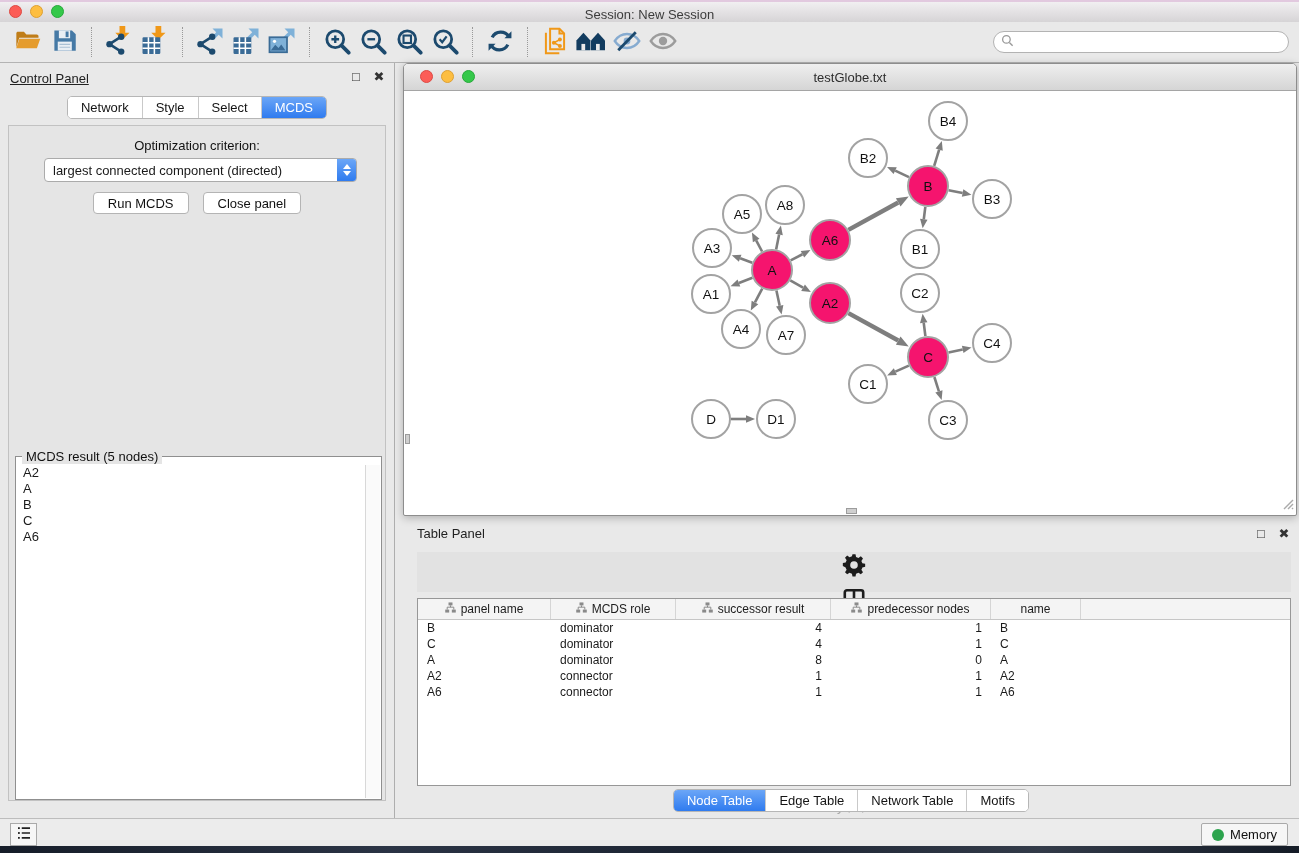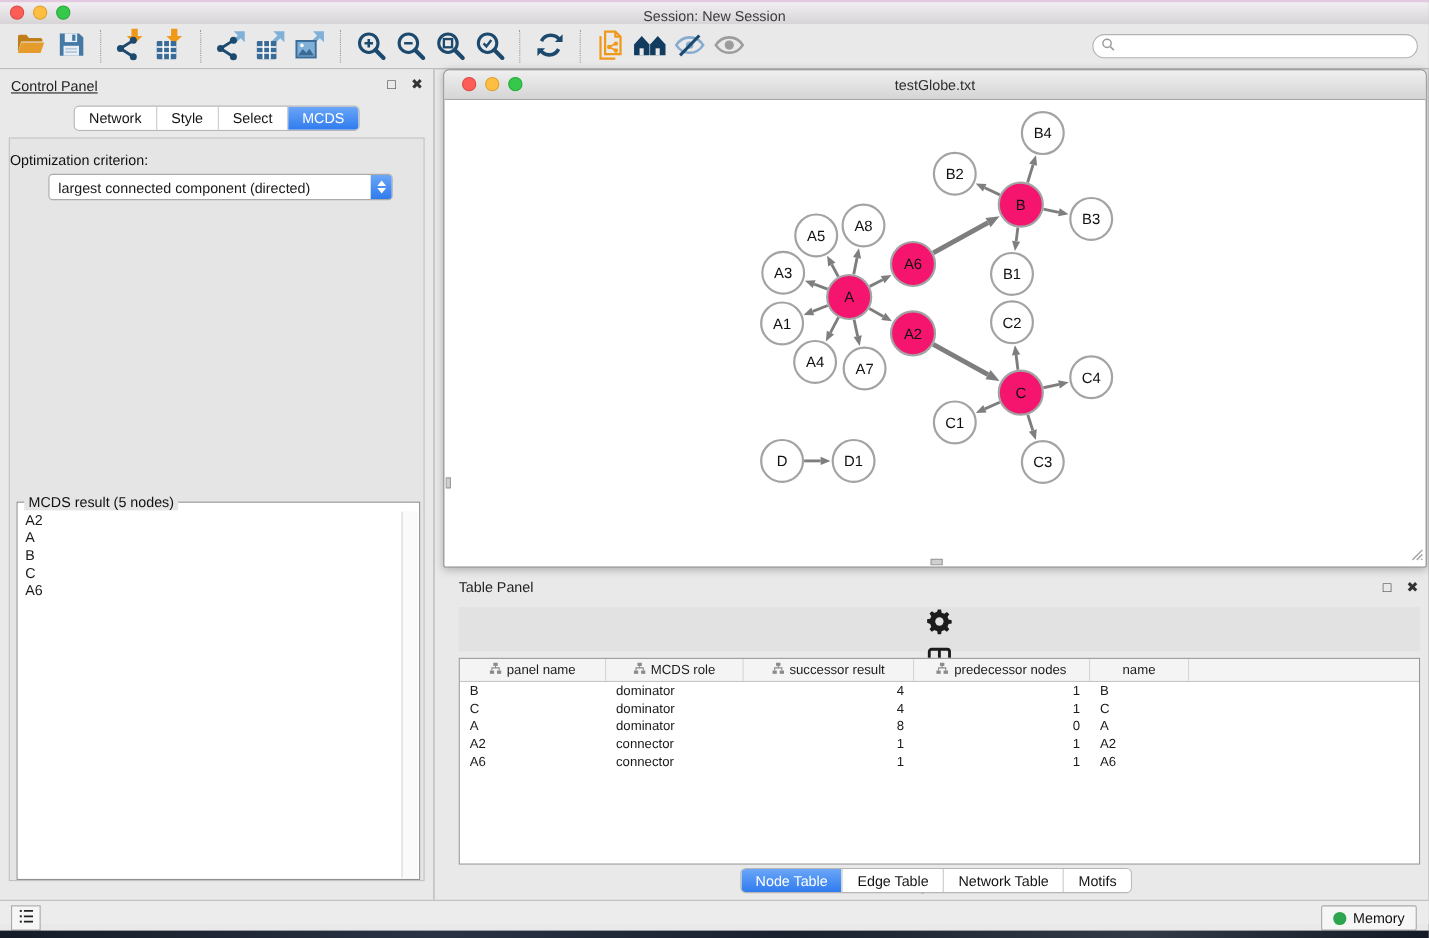--- a/index.html
+++ b/index.html
@@ -36,21 +36,21 @@
   .panel-ctrls{position:absolute;right:8px;top:7px;display:flex;gap:9px;}
   .pc-btn{background:none;border:none;padding:0;font-size:13px;line-height:14px;color:#333;width:14px;height:14px;}
   .seg{display:flex;border:1px solid #b6b6b6;border-radius:5px;overflow:hidden;background:#fff;height:21px;}
   .seg-item{display:flex;align-items:center;padding:0 13px;font-size:13px;color:#141414;
     background:#fff;border-left:1px solid #c9c9c9;white-space:nowrap;}
   .seg-item:first-child{border-left:none;}
   .seg-item.active{background:linear-gradient(#6ba6f7,#2f7bef);color:#fff;text-align:right;}
   .cp-tabs-row{position:absolute;top:33px;left:0;width:100%;display:flex;justify-content:center;}
   .cp-body{position:absolute;left:8px;top:62px;width:378px;height:676px;background:#e5e5e5;
     border:1px solid #c2c2c2;box-sizing:border-box;}
-  .opt-label{margin-top:12px;font-size:13px;color:#111;}
+  .opt-label{text-align:center;margin-top:12px;font-size:13px;color:#111;}
   .cp-select{position:absolute;left:35px;top:32px;width:313px;height:24px;background:#fff;
     border:1px solid #ababab;border-radius:4px;display:flex;align-items:center;box-sizing:border-box;}
   .cp-select .sel-text{flex:1;padding:0 8px;font-size:13px;white-space:nowrap;overflow:hidden;}
   .sel-step{width:19px;height:22px;border-radius:0 3px 3px 0;background:linear-gradient(#6ba6f7,#2f7bef);
     display:flex;flex-direction:column;align-items:center;justify-content:center;gap:2px;}
   .sel-step .up{width:0;height:0;border-left:4px solid transparent;border-right:4px solid transparent;border-bottom:5px solid #fff;}
   .sel-step .dn{width:0;height:0;border-left:4px solid transparent;border-right:4px solid transparent;border-top:5px solid #fff;}
   .cp-buttons{position:absolute;top:66px;left:0;width:100%;display:flex;justify-content:center;gap:14px;}
   .mac-btn{background:#fff;border:1px solid #b4b4b4;border-radius:4px;height:22px;padding:0 14px;
     font-size:13px;color:#111;font-family:"Liberation Sans",sans-serif;}
@@ -297,20 +297,24 @@
         </div>
     </div>
     <div class="cp-body">
       <div class="opt-label">Optimization criterion:</div>
       <div class="cp-select">
         <div class="sel-text">largest connected component (directed)</div>
         <div class="sel-step">
           <div class="up"></div>
             <div class="dn"></div>
         </div>
+      </div>
+      <div class="cp-buttons">
+        <button class="mac-btn">Run MCDS</button>
+        <button class="mac-btn">Close panel</button>
       </div>
       <div class="mcds-box">
         <div class="mcds-legend">MCDS result (5 nodes)</div>
         <div class="mcds-list" id="mcds-list">
             <div class="mcds-item">A2</div>
             <div class="mcds-item">A</div>
             <div class="mcds-item">B</div>
             <div class="mcds-item">C</div>
             <div class="mcds-item">A6</div>
           </div>

